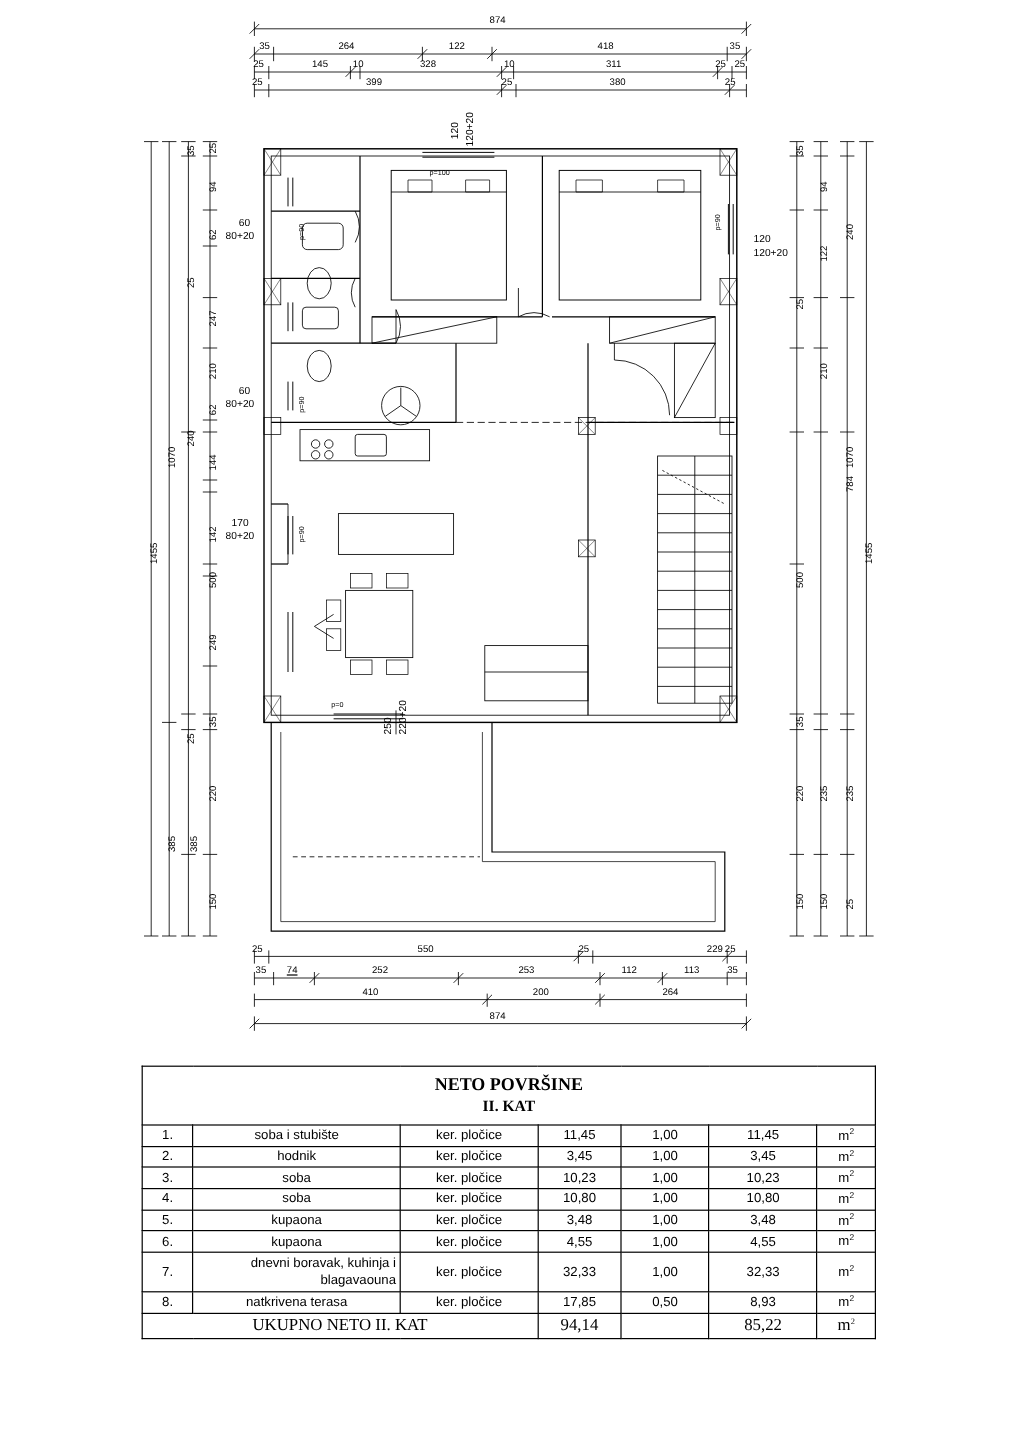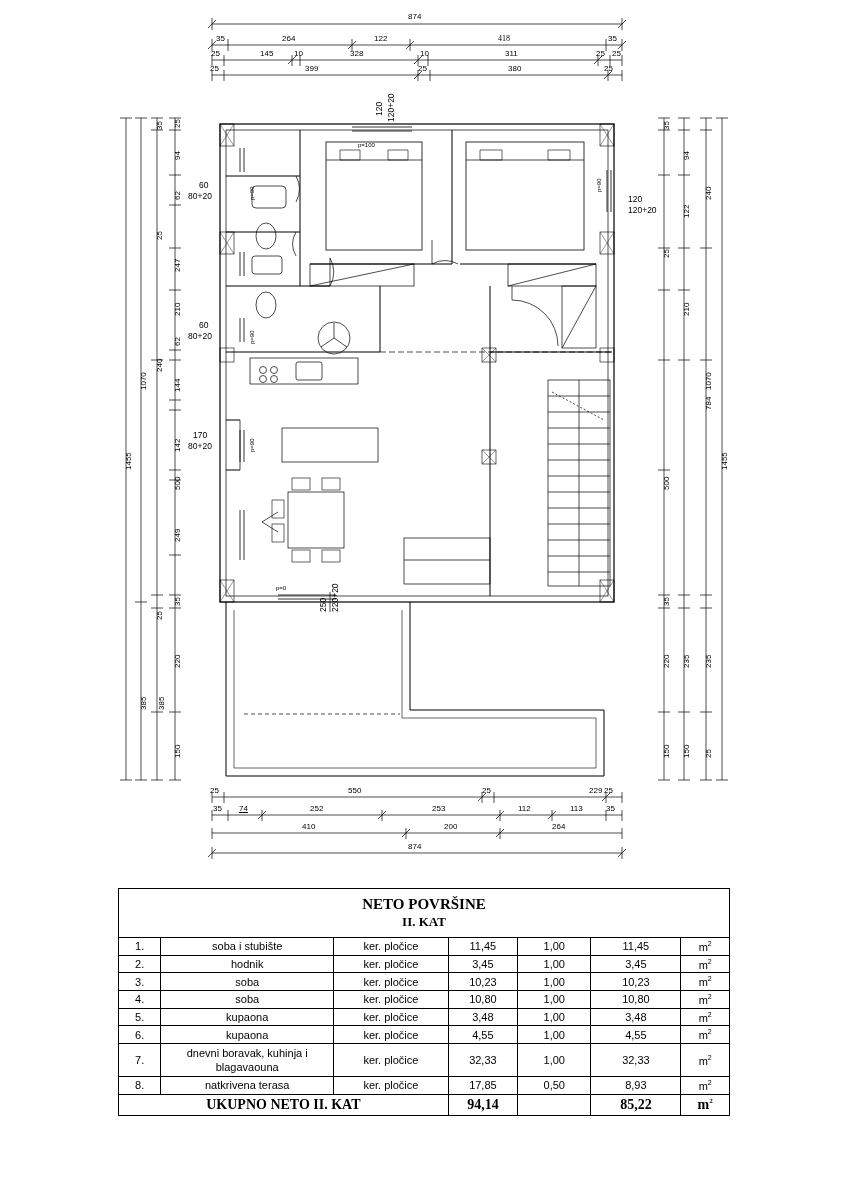--- a/index.html
+++ b/index.html
@@ -26,21 +26,21 @@
   .t-title{font-family:"Liberation Serif",serif;font-weight:bold;font-size:15px;text-align:center;padding:5px 0 1px;}
   .t-sub{font-family:"Liberation Serif",serif;font-weight:bold;font-size:13px;text-align:center;padding:0 0 5px;}
   .hdr td{text-align:center;font-size:10.5px;padding:3px 2px;}
   .c-no{width:34px;text-align:center;}
   .c-name{width:160px;text-align:center;}
   .c-floor{width:104px;text-align:center;}
   .c-num{width:60px;text-align:center;}
   .c-coef{width:64px;text-align:center;}
   .c-tot{width:80px;text-align:center;}
   .c-unit{width:40px;text-align:center;}
-  .total td{font-family:"Liberation Serif",serif;font-weight:bold;font-size:14px;text-align:center;}
+  .total td{font-family:"Liberation Serif",serif;font-weight:normal;font-size:14px;text-align:center;}
   sup{font-size:7px;}
 </style>
 </head>
 <body>
 
 <div class="plan">
 
 <svg width="848" height="880" viewBox="0 0 848 880">
   <g stroke="#000" fill="none" stroke-width="0.7">
 
@@ -380,21 +380,21 @@
     <line x1="330" y1="592" x2="330" y2="612" stroke-width="0.7"></line>
   </g>
 </svg>
 
 
 <div class="dim" style="left:408px;top:12px;">874</div>
 
 <div class="dim" style="left:216px;top:34px;">35</div>
 <div class="dim" style="left:282px;top:34px;">264</div>
 <div class="dim" style="left:374px;top:34px;">122</div>
-<div class="dim" style="left:498px;top:34px;font-family:Liberation Serif, serif;">418</div>
+<div class="dim" style="left:498px;top:34px;">418</div>
 <div class="dim" style="left:608px;top:34px;">35</div>
 
 <div class="dim" style="left:211px;top:49px;">25</div>
 <div class="dim" style="left:260px;top:49px;">145</div>
 <div class="dim" style="left:294px;top:49px;">10</div>
 <div class="dim" style="left:350px;top:49px;">328</div>
 <div class="dim" style="left:420px;top:49px;">10</div>
 <div class="dim" style="left:505px;top:49px;">311</div>
 <div class="dim" style="left:596px;top:49px;">25</div>
 <div class="dim" style="left:612px;top:49px;">25</div>
@@ -555,21 +555,21 @@
     <td class="c-no">6.</td>
     <td class="c-name">kupaona</td>
     <td class="c-floor">ker. pločice</td>
     <td class="c-num">4,55</td>
     <td class="c-coef">1,00</td>
     <td class="c-tot">4,55</td>
     <td class="c-unit">m<sup>2</sup></td>
   </tr>
   <tr>
     <td class="c-no">7.</td>
-    <td class="c-name" style="line-height:14px;">dnevni boravak, kuhinja i blagavaouna</td>
+    <td class="c-name" style="line-height:14px;text-align:right;">dnevni boravak, kuhinja i blagavaouna</td>
     <td class="c-floor">ker. pločice</td>
     <td class="c-num">32,33</td>
     <td class="c-coef">1,00</td>
     <td class="c-tot">32,33</td>
     <td class="c-unit">m<sup>2</sup></td>
   </tr>
   <tr>
     <td class="c-no">8.</td>
     <td class="c-name">natkrivena terasa</td>
     <td class="c-floor">ker. pločice</td>

